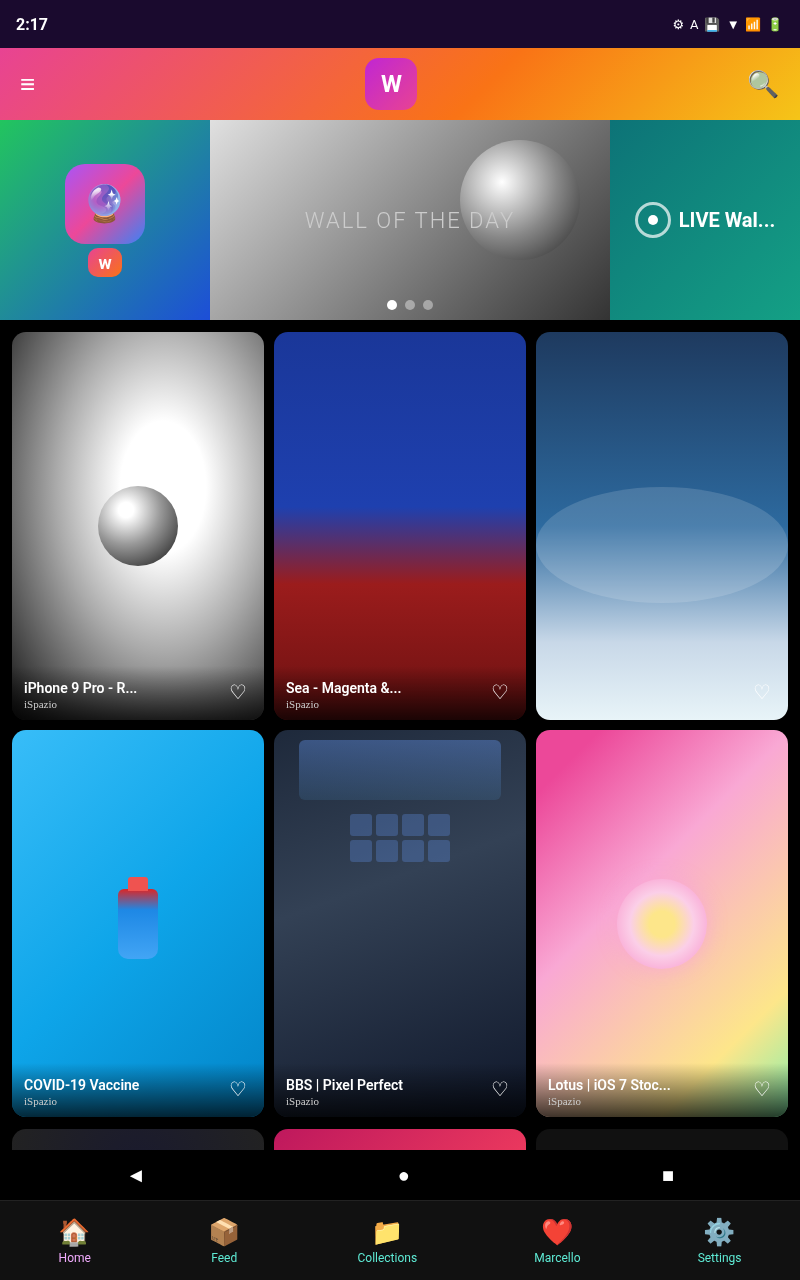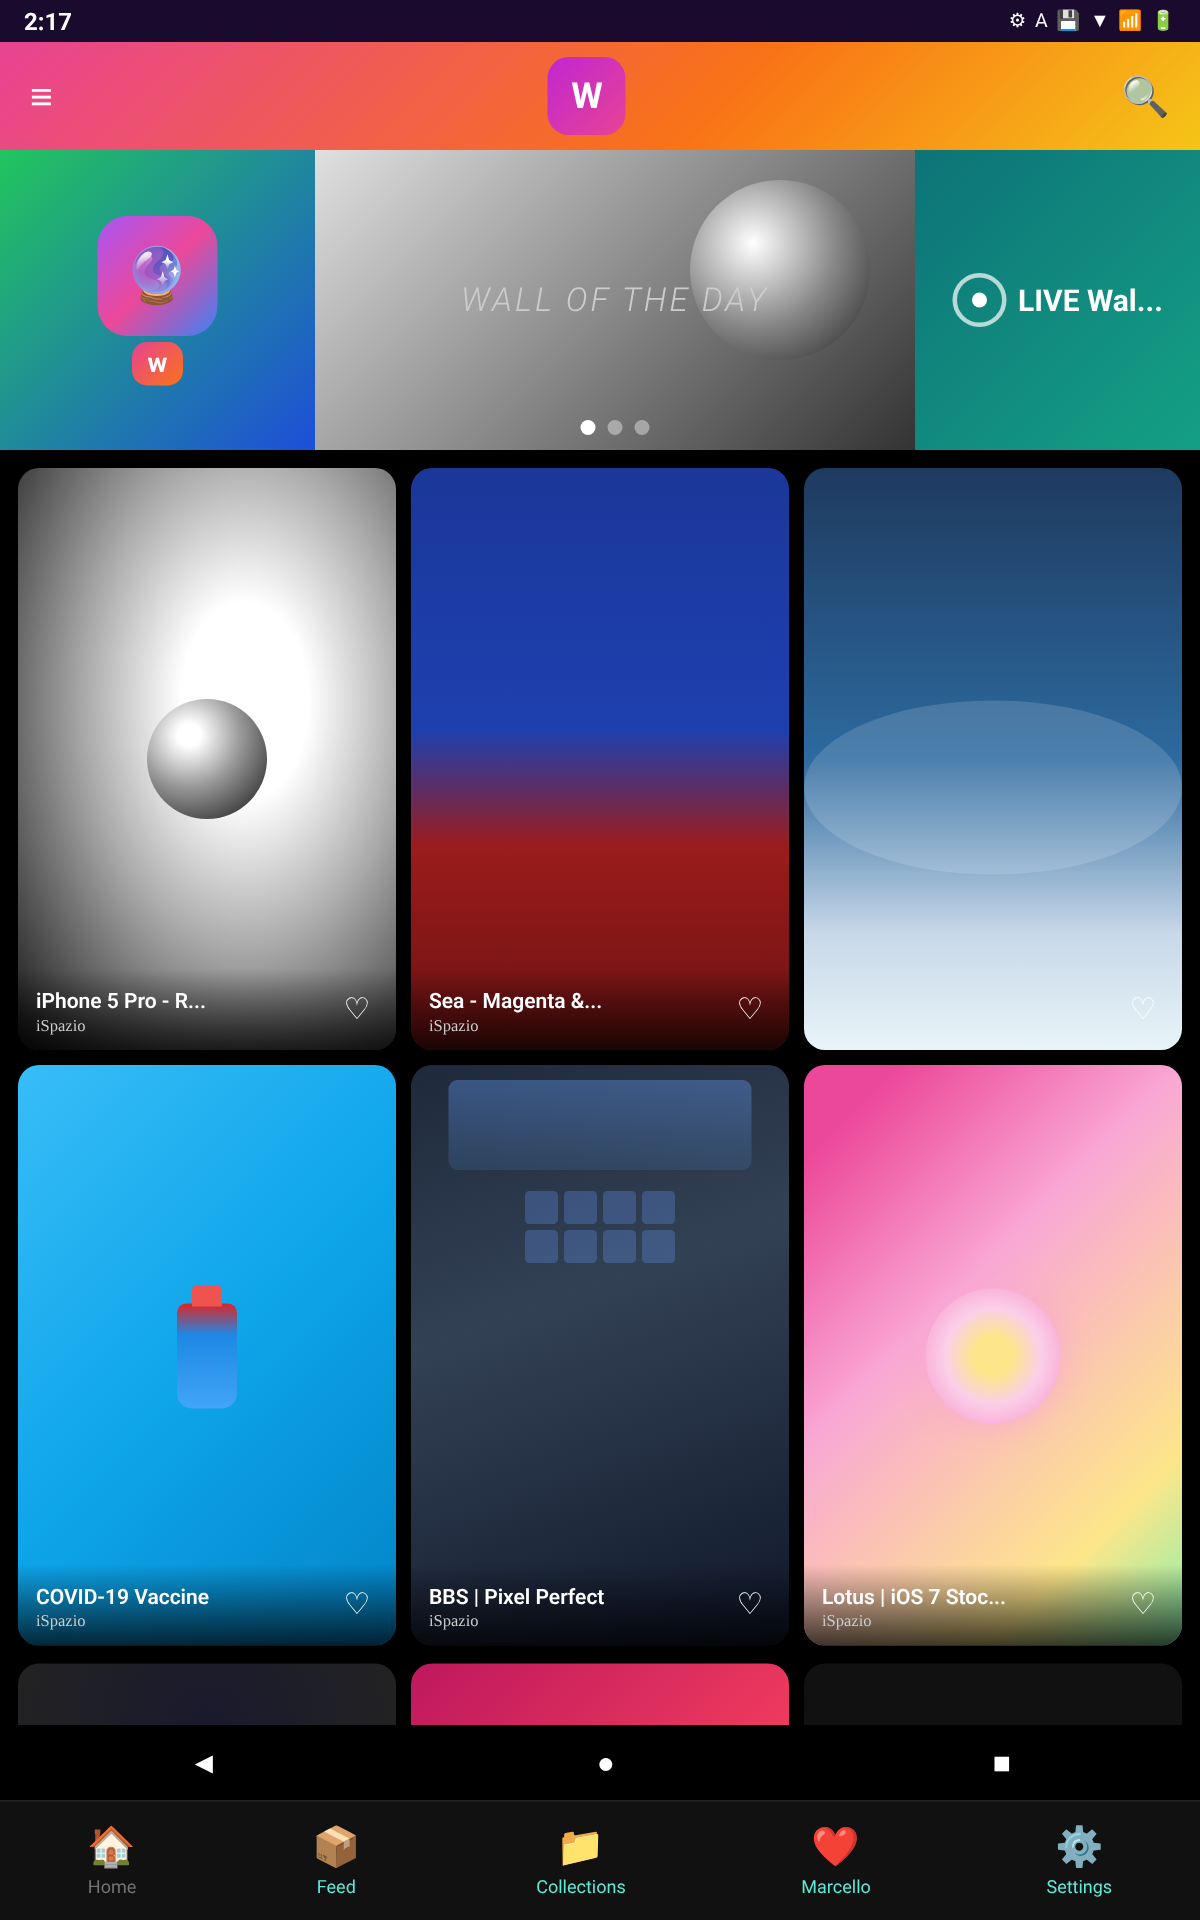--- a/index.html
+++ b/index.html
@@ -11,21 +11,21 @@
       overflow-x: hidden;
     }
 
     
     .status-bar {
       background: #1a0a2e;
       display: flex;
       justify-content: space-between;
       align-items: center;
       padding: 6px 16px;
-      height: 28px;
+      height: 48px;
     }
     .status-time {
       color: #fff;
       font-size: 16px;
       font-weight: bold;
     }
     .status-icons {
       display: flex;
       gap: 6px;
       align-items: center;
@@ -109,21 +109,20 @@
       align-items: center;
       justify-content: center;
       position: relative;
     }
     .banner-center-title {
       color: #ccc;
       font-size: 22px;
       font-weight: 300;
       letter-spacing: 2px;
       z-index: 2;
-      font-style: italic;
     }
     .banner-bubble {
       width: 120px;
       height: 120px;
       background: radial-gradient(circle at 35% 35%, #fff, #888, #222);
       border-radius: 50%;
       position: absolute;
       top: 20px;
       right: 30px;
     }
@@ -274,21 +273,21 @@
       padding: 8px 20px;
     }
     .nav-icon {
       font-size: 26px;
     }
     .nav-label {
       font-size: 12px;
       color: #5eead4;
     }
     .nav-item.active .nav-label {
-      color: #737373;
+      color: #f0abfc;
     }
     .nav-item.active .nav-icon {
       color: #f97316;
     }
     .nav-item:not(.active) .nav-icon {
       color: #888;
     }
 
     
     .android-nav {
@@ -426,21 +425,21 @@
     </div>
   </div>
 
   <div class="grid-section">
 
     <div class="grid-item">
       <div class="grid-item-bg bg-iphone">
         <div style="width:80px;height:80px;background:radial-gradient(circle at 35% 30%, #fff 10%, #999 45%, #111 100%);border-radius:50%;"></div>
       </div>
       <div class="grid-item-overlay">
-        <span class="grid-item-title">iPhone 5 Pro - R...</span>
+        <span class="grid-item-title">iPhone 9 Pro - R...</span>
         <span class="grid-item-author">iSpazio</span>
       </div>
       <div class="heart-btn">♡</div>
     </div>
 
     <div class="grid-item">
       <div class="grid-item-bg" style="background:linear-gradient(180deg,#1a3799 0%,#1e40af 45%,#9b1c1c 65%,#6b1111 100%)"></div>
       <div class="grid-item-overlay">
         <span class="grid-item-title">Sea - Magenta &amp;...</span>
         <span class="grid-item-author">iSpazio</span>

